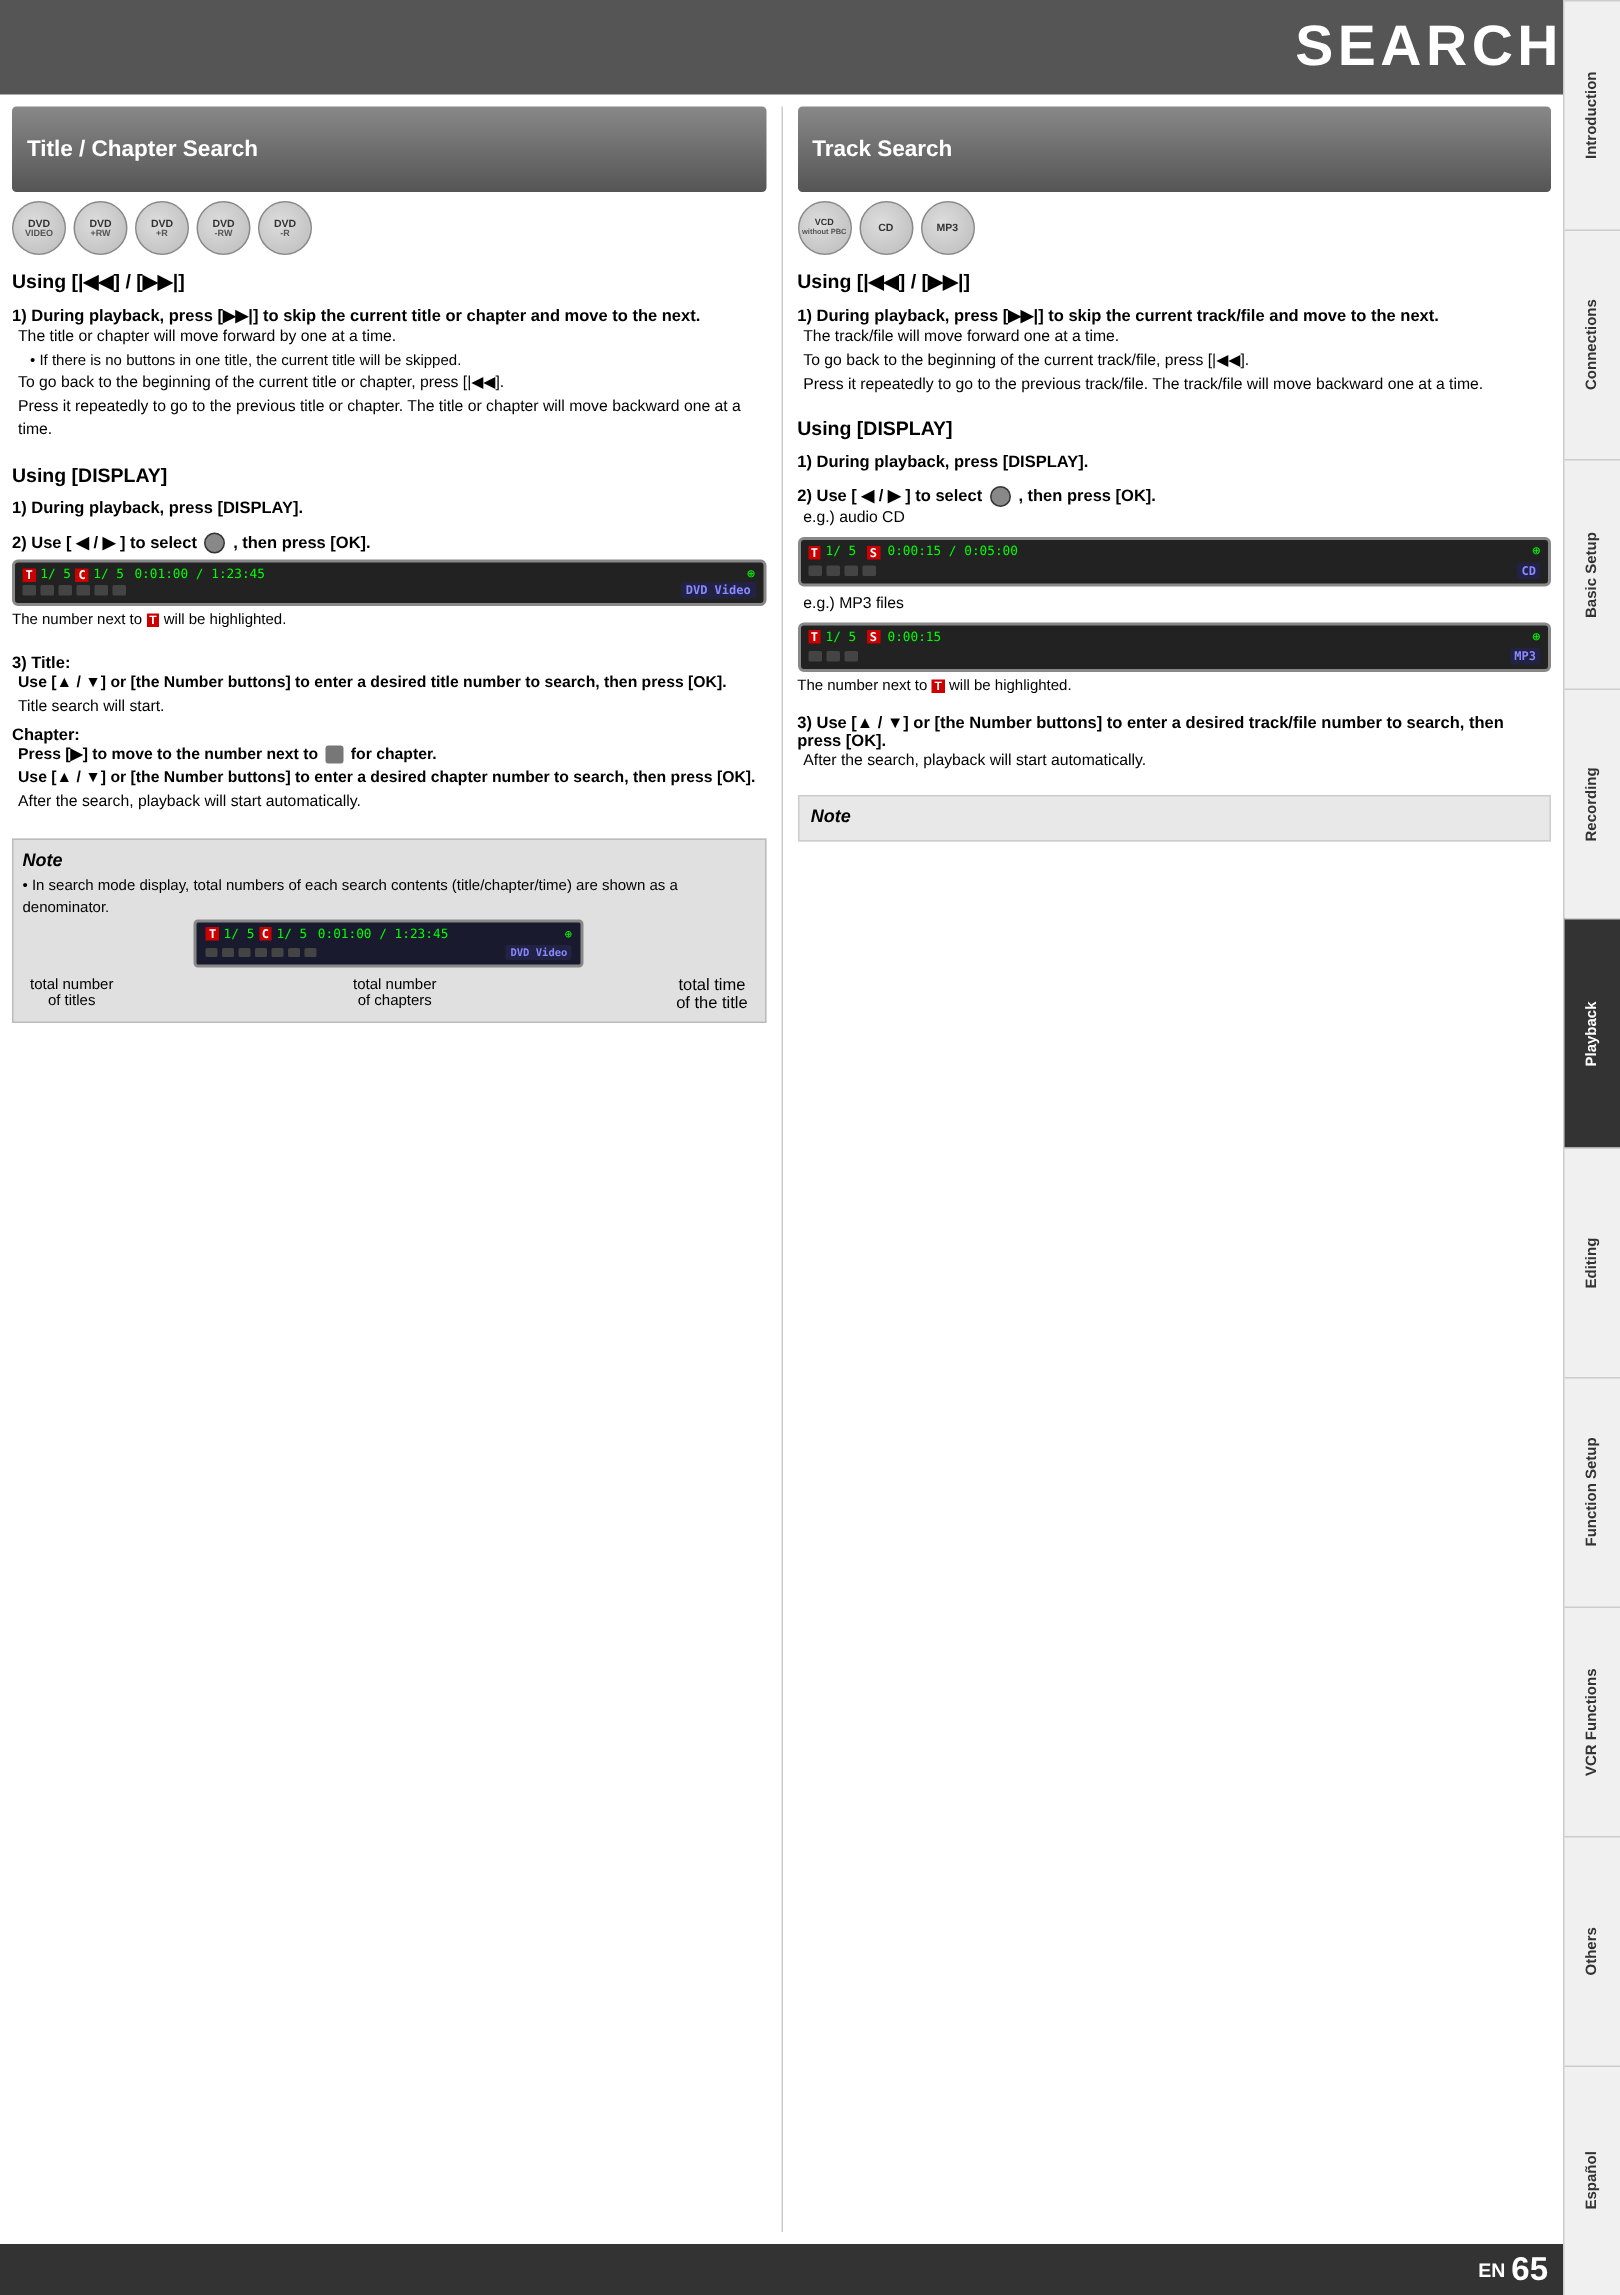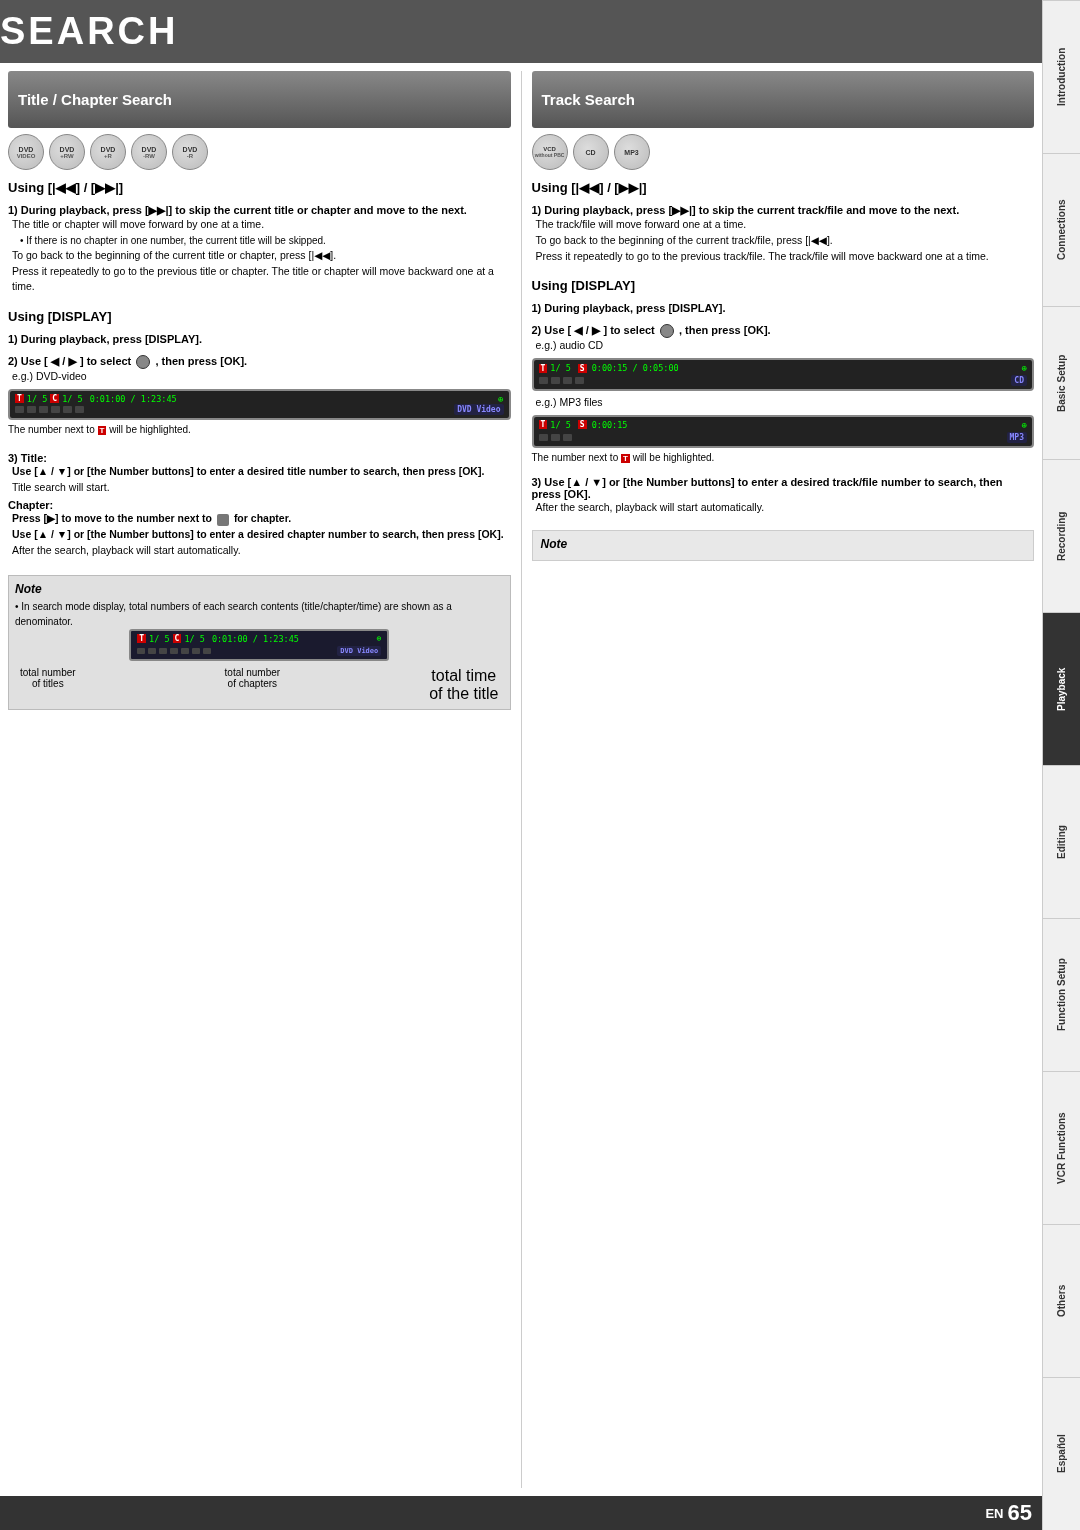--- a/index.html
+++ b/index.html
@@ -12,21 +12,21 @@
       overflow: hidden;
       display: flex;
     }
     .main-content {
       flex: 1;
       display: flex;
       flex-direction: column;
     }
     .page-title {
       background: #555;
-      text-align: left;
+      text-align: right;
       padding: 10px 0;
       font-size: 38px;
       font-weight: bold;
       color: #fff;
       letter-spacing: 3px;
     }
     .two-col {
       display: flex;
       flex: 1;
       padding: 8px;
@@ -248,38 +248,37 @@
           <span class="label">DVD</span>
           <span class="sublabel">-R</span>
         </div>
       </div>
 
       <div class="using-heading">Using [|◀◀] / [▶▶|]</div>
 
       <div class="step">
         <div class="step-bold">1) During playback, press [▶▶|] to skip the current title or chapter and move to the next.</div>
         <div class="step-text">The title or chapter will move forward by one at a time.</div>
-        <div class="bullet-text">• If there is no chapter in one number, the current title will be skipped.</div>
+        <div class="bullet-text">• If there is no buttons in one title, the current title will be skipped.</div>
         <div class="step-text">To go back to the beginning of the current title or chapter, press [|◀◀].</div>
         <div class="step-text">Press it repeatedly to go to the previous title or chapter. The title or chapter will move backward one at a time.</div>
       </div>
 
       <div class="using-heading">Using [DISPLAY]</div>
 
       <div class="step">
         <div class="step-bold">1) During playback, press [DISPLAY].</div>
       </div>
 
       <div class="step">
         <div class="step-bold">
           <span>2) Use [ ◀ / ▶ ] to select</span>
           <span style="display:inline-block;width:14px;height:14px;border-radius:50%;background:#888;border:1px solid #333;vertical-align:middle;margin:0 2px;"></span>
           <span>, then press [OK].</span>
         </div>
-        <div class="step-text">e.g.) DVD-video</div>
 
         <div class="display-screen">
           <div class="screen-row">
             <span class="t-box">T</span>
             <span class="green-val">1/ 5</span>
             <span class="t-box">C</span>
             <span class="green-val">1/ 5</span>
             <span class="green-val" style="margin-left:4px;">0:01:00 / 1:23:45</span>
             <span style="margin-left:auto;">⊕</span>
           </div>
@@ -336,21 +335,21 @@
             <span class="s-icon" style="width:8px;height:6px;"></span>
             <span class="s-icon" style="width:8px;height:6px;"></span>
             <span class="s-icon" style="width:8px;height:6px;"></span>
             <span class="s-icon" style="width:8px;height:6px;"></span>
             <span class="blue-badge" style="margin-left:auto;font-size:7px;">DVD Video</span>
           </div>
         </div>
         <div style="display:flex;justify-content:space-between;padding:0 5px;">
           <div style="text-align:center;font-size:10px;">total number<br>of titles</div>
           <div style="text-align:center;font-size:10px;">total number<br>of chapters</div>
-          <div style="text-align:center;font-size:16px;">total time<br>of the title</div>
+          <div style="text-align:center;font-size:11px;">total time<br>of the title</div>
         </div>
       </div>
 
     </div>
 
     <div class="col-divider"></div>
 
     <div class="col">
 
       <div class="section-header">Track Search</div>

